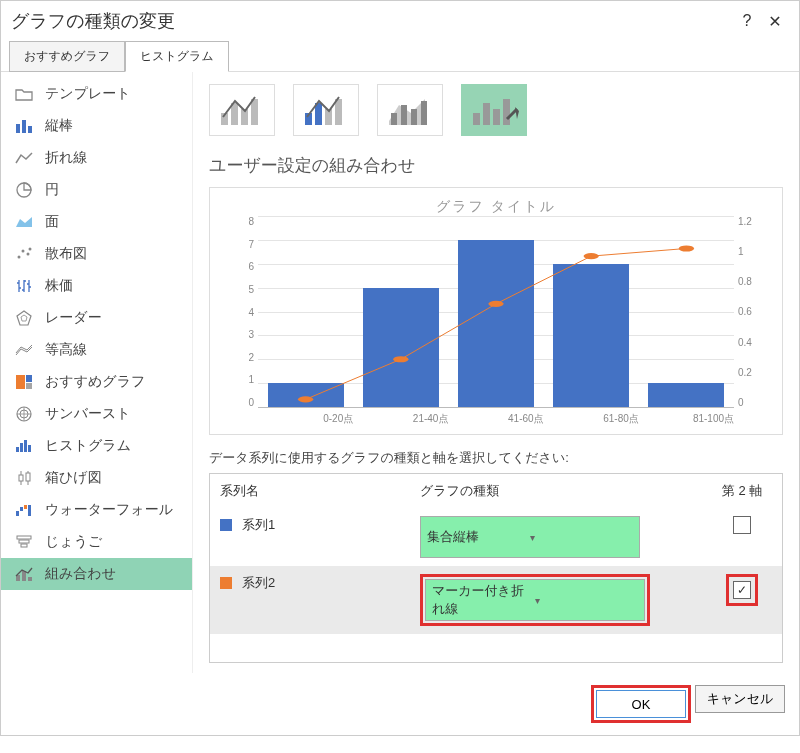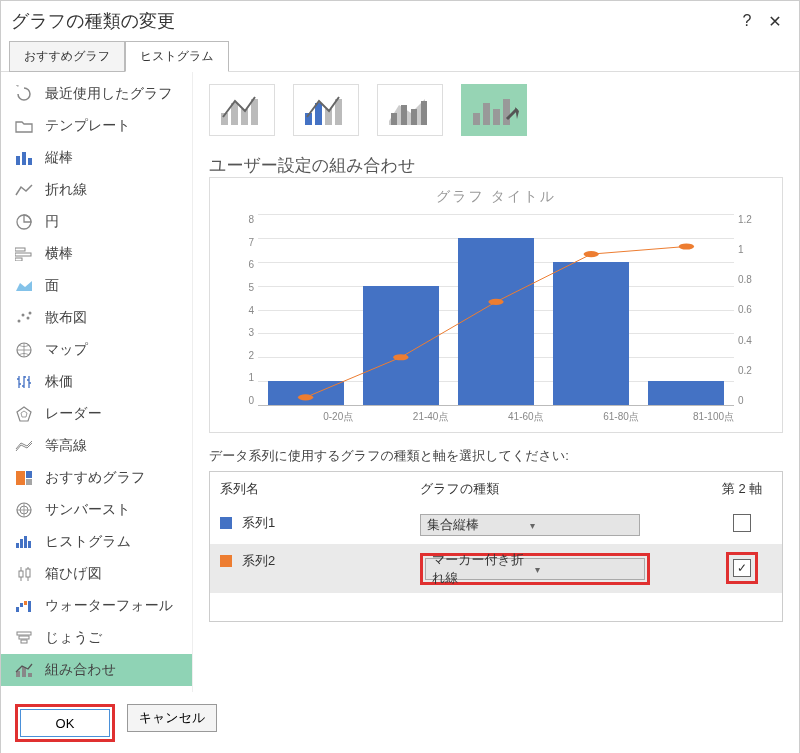--- a/index.html
+++ b/index.html
@@ -13,48 +13,48 @@
 .tab.active { background: #fff; border-bottom: 1px solid #fff; position: relative; z-index: 2; }
 .body { display: flex; border-top: 1px solid #ddd; margin-top: -1px; }
 .sidebar { width: 192px; border-right: 1px solid #eee; padding: 6px 0; }
 .sb-item { display: flex; align-items: center; gap: 10px; padding: 6px 12px; cursor: pointer; font-size: 14px; color: #444; }
 .sb-item.selected { background: #8fd3b5; }
 .sb-icon { width: 22px; height: 20px; display: flex; align-items: center; justify-content: center; color: #888; }
 .main { flex: 1; padding: 12px 16px 10px 16px; }
 .thumb-row { display: flex; gap: 18px; margin-bottom: 18px; }
 .thumb { width: 66px; height: 52px; border: 1px solid #ddd; display: flex; align-items: center; justify-content: center; cursor: pointer; background: #fff; }
 .thumb.selected { background: #96d4b4; border-color: #96d4b4; }
-.section-title { font-size: 17px; color: #555; }
+.section-title { font-size: 17px; color: #555; margin-bottom: 10px; }
 .preview { border: 1px solid #ddd; padding: 10px 14px 8px 14px; margin-bottom: 14px; }
-.preview-title { text-align: center; font-size: 14px; color: #999; letter-spacing: 2px; margin-bottom: 8px; }
+.preview-title { text-align: center; font-size: 14px; color: #999; letter-spacing: 2px; }
 .chart-area { position: relative; height: 210px; margin: 0 34px; }
 .y-left, .y-right { position: absolute; top: 0; bottom: 18px; display: flex; flex-direction: column; justify-content: space-between; font-size: 10px; color: #888; }
 .y-left { left: -24px; align-items: flex-end; width: 20px; }
 .y-right { right: -30px; align-items: flex-start; width: 26px; }
 .plot { position: absolute; left: 0; right: 0; top: 0; bottom: 18px; border-bottom: 1px solid #bbb; }
 .grid-line { position: absolute; left: 0; right: 0; border-top: 1px solid #e4e4e4; }
 .bar { position: absolute; bottom: 0; background: #4472c4; width: 16%; }
 .x-labels { position: absolute; left: 0; right: 0; bottom: 0; display: flex; font-size: 10px; color: #888; }
 .x-labels span { flex: 1; text-align: right; }
 .line-svg { position: absolute; left: 0; top: 0; width: 100%; height: 100%; overflow: visible; }
 .hint { font-size: 13px; color: #444; margin-bottom: 6px; }
 .table { border: 1px solid #ccc; }
 .tr { display: flex; align-items: flex-start; padding: 8px 10px; }
 .tr.head { font-size: 13px; color: #333; }
 .tr.row2 { background: #eaeaea; }
 .col-name { width: 200px; display: flex; align-items: center; gap: 10px; }
 .col-type { flex: 1; }
 .col-axis { width: 60px; text-align: center; }
 .swatch { width: 12px; height: 12px; }
-.select { display: flex; align-items: center; border: 1px solid #aaa; background: #e5e5e5; height: 22px; padding: 0 6px; width: 220px; }
+.select { display: flex; align-items: center; border: 1px solid #aaa; background: #86efac; height: 42px; padding: 0 6px; width: 220px; }
 .select span { flex: 1; font-size: 13px; }
 .select .chev { font-size: 10px; color: #666; }
 .checkbox { width: 18px; height: 18px; border: 1px solid #666; background: #fff; display: inline-flex; align-items: center; justify-content: center; font-size: 12px; }
 .redbox { border: 3px solid #e03030; padding: 2px; }
-.footer { display: flex; gap: 12px; padding: 12px 14px; }
+.footer { display: flex; justify-content: flex-end; gap: 4px; padding: 12px 14px; }
 .btn { min-width: 90px; height: 28px; border: 1px solid #999; background: #f4f4f4; font-size: 13px; cursor: pointer; }
 .btn.ok { border: 1px solid #4a90d9; background: #fff; }
 </style>
 </head>
 <body>
 
 <div class="dialog">
   <div class="titlebar">
     <div class="title">グラフの種類の変更</div>
     <div class="help">?</div>
@@ -63,29 +63,20 @@
 
   <div class="tabs">
     <div class="tab">おすすめグラフ</div>
     <div class="tab active">ヒストグラム</div>
   </div>
 
   <div class="body">
     <div class="sidebar">
       <div class="sb-item">
           <span class="sb-icon">
-            <svg width="18" height="18" viewBox="0 0 18 18">
-              <path d="M9 3 A6 6 0 1 1 3 9" fill="none" stroke="#888" stroke-width="1.5"></path>
-              <path d="M4 3 L3 9 L0 6" fill="none" stroke="#888" stroke-width="1.5" transform="translate(1,-4) scale(0.6)"></path>
-            </svg>
-          </span>
-          <span>最近使用したグラフ</span>
-        </div>
-      <div class="sb-item">
-          <span class="sb-icon">
             <svg width="18" height="14" viewBox="0 0 18 14">
               <path d="M1 3h6l2 2h8v8H1z" fill="none" stroke="#888" stroke-width="1.3"></path>
             </svg>
           </span>
           <span>テンプレート</span>
         </div>
       <div class="sb-item">
           <span class="sb-icon">
             <svg width="18" height="16" viewBox="0 0 18 16">
               <rect x="1" y="6" width="4" height="9" fill="#4472c4"></rect>
@@ -104,58 +95,39 @@
           <span>折れ線</span>
         </div>
       <div class="sb-item">
           <span class="sb-icon">
             <svg width="16" height="16" viewBox="0 0 16 16">
               <circle cx="8" cy="8" r="7" fill="none" stroke="#888" stroke-width="1.3"></circle>
               <path d="M8 8 L8 1 A7 7 0 0 1 15 8 z" fill="none" stroke="#888" stroke-width="1.3"></path>
             </svg>
           </span>
           <span>円</span>
-        </div>
-      <div class="sb-item">
-          <span class="sb-icon">
-            <svg width="18" height="14" viewBox="0 0 18 14">
-              <rect x="0" y="1" width="10" height="3" fill="none" stroke="#888"></rect>
-              <rect x="0" y="6" width="16" height="3" fill="none" stroke="#888"></rect>
-              <rect x="0" y="11" width="7" height="3" fill="none" stroke="#888"></rect>
-            </svg>
-          </span>
-          <span>横棒</span>
         </div>
       <div class="sb-item">
           <span class="sb-icon">
             <svg width="18" height="14" viewBox="0 0 18 14">
               <path d="M1 12 L5 4 L10 8 L17 2 L17 12 z" fill="#4fa8e0" opacity="0.7"></path>
             </svg>
           </span>
           <span>面</span>
         </div>
       <div class="sb-item">
           <span class="sb-icon">
             <svg width="16" height="14" viewBox="0 0 16 14">
               <circle cx="3" cy="10" r="1.5" fill="#888"></circle>
               <circle cx="7" cy="4" r="1.5" fill="#888"></circle>
               <circle cx="12" cy="7" r="1.5" fill="#888"></circle>
               <circle cx="14" cy="2" r="1.5" fill="#888"></circle>
             </svg>
           </span>
           <span>散布図</span>
-        </div>
-      <div class="sb-item">
-          <span class="sb-icon">
-            <svg width="16" height="16" viewBox="0 0 16 16">
-              <circle cx="8" cy="8" r="7" fill="none" stroke="#888" stroke-width="1.2"></circle>
-              <path d="M1 8h14 M8 1v14 M3 3c3 2 7 2 10 0 M3 13c3-2 7-2 10 0" fill="none" stroke="#888" stroke-width="0.8"></path>
-            </svg>
-          </span>
-          <span>マップ</span>
         </div>
       <div class="sb-item">
           <span class="sb-icon">
             <svg width="16" height="16" viewBox="0 0 16 16">
               <path d="M3 2v12 M3 5h-2 M3 10h2 M8 2v12 M8 3h2 M8 12h-2 M13 2v12 M13 6h-2 M13 9h2" stroke="#4472c4" stroke-width="1.3"></path>
             </svg>
           </span>
           <span>株価</span>
         </div>
       <div class="sb-item">

